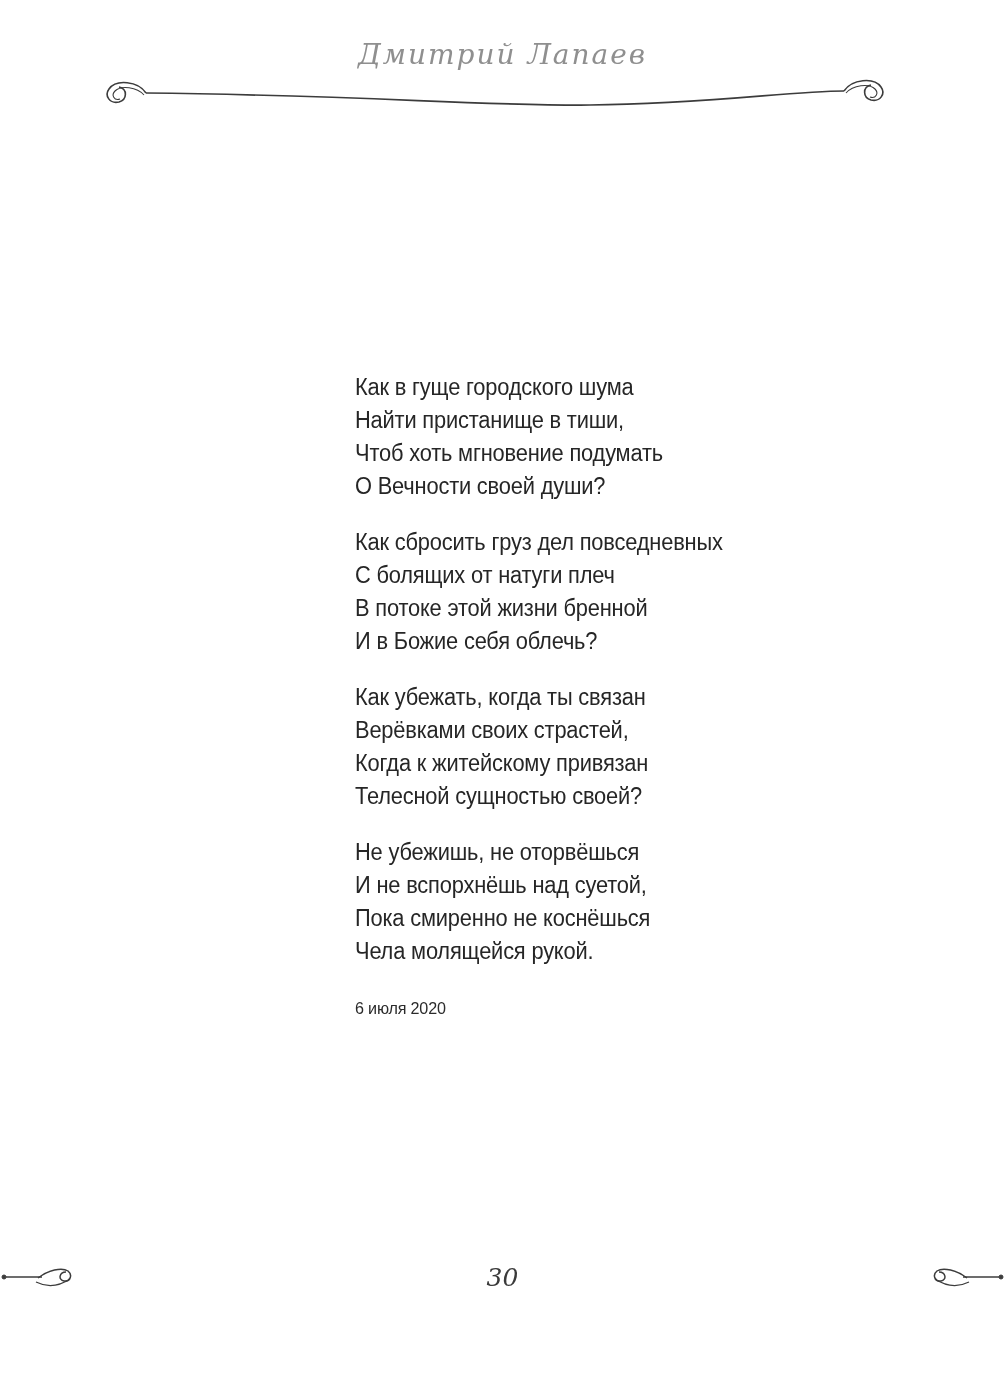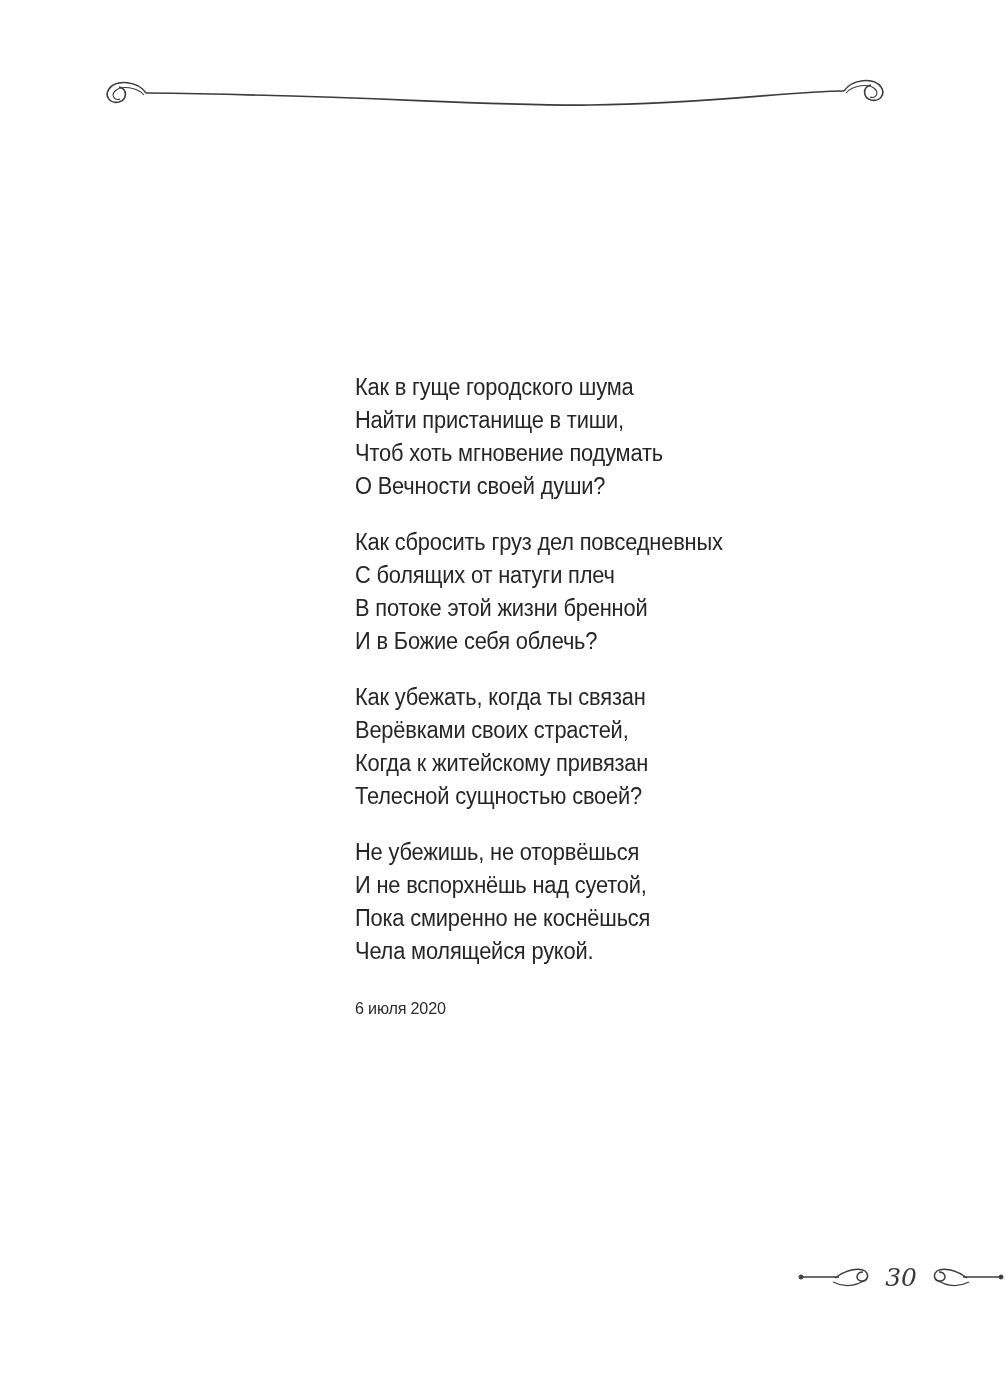--- a/index.html
+++ b/index.html
@@ -80,39 +80,40 @@
   }
 
   
   .footer {
     position: absolute;
     top: 1262px;
     left: 0;
     width: 100%;
     display: flex;
     align-items: center;
-    justify-content: flex-end;
+    justify-content: space-between;
   }
   .page-number {
     font-family: "DejaVu Serif", serif;
     font-style: italic;
     font-size: 25px;
     color: #3a3a3a;
     margin: 0 10px;
   }
   .footer-orn { display: block; }
   .footer-orn.mirrored { transform: scaleX(-1); }
 
   svg path, svg circle { stroke: #3c3c3c; }
 </style>
 </head>
 <body>
 
 <div class="page">
 
+  <div class="header-author">Дмитрий Лапаев</div>
 
   <svg class="header-divider" viewBox="0 0 790 40">
 
     <g>
       <path d="M46,15 C38,3 16,1 9,11 C4,18 10,26 19,24 C27,22 28,11 19,9" fill="none" stroke-width="1.6"></path>
       <path d="M44,17 C37,9 21,7 15,13 C11,17 14,23 20,21" fill="none" stroke-width="1.1"></path>
     </g>
 
     <path d="M46,15 C260,17 380,28 490,27 C610,26 690,13 744,13" fill="none" stroke-width="1.7"></path>
 

